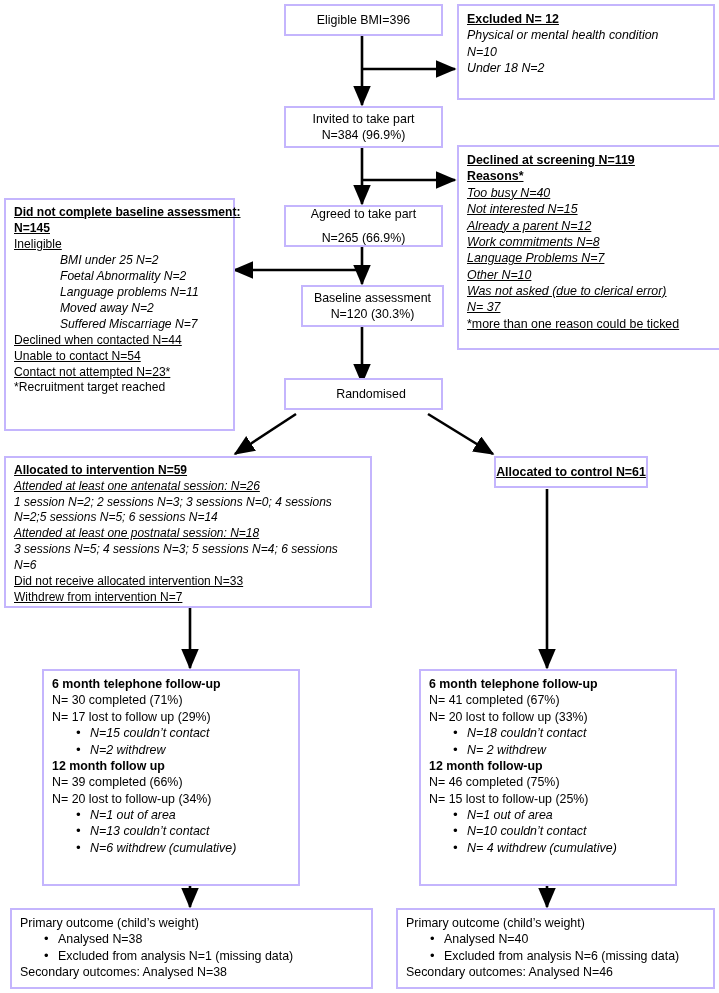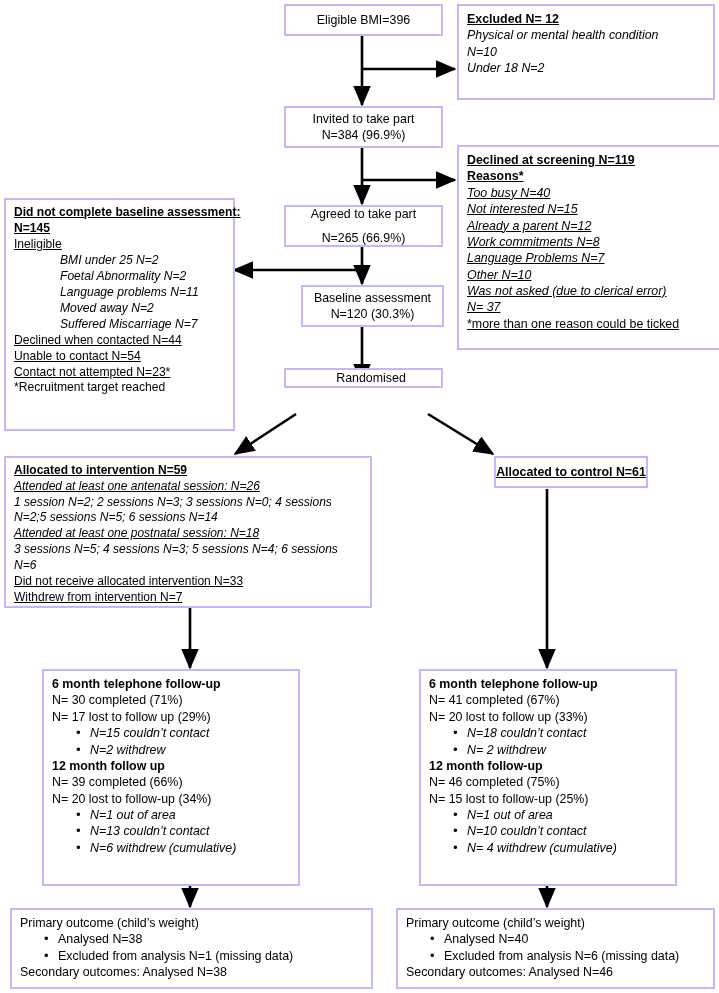--- a/index.html
+++ b/index.html
@@ -155,21 +155,21 @@
     <span class="ln u">Unable to contact N=54</span>
     <span class="ln u">Contact not attempted N=23*</span>
     <span class="ln">*Recruitment target reached</span>
   </div>
 
   <div class="box center" style="left:293px; top:285px; width:143px; height:42px;margin-left:8px;">
     <span class="ln">Baseline assessment</span>
     <span class="ln">N=120 (30.3%)</span>
   </div>
 
-  <div class="box center" style="left:284px; top:368px; width:159px; height:20px;padding-left:15px;">
+  <div class="box center" style="left:284px; top:378px; width:159px; height:32px;padding-left:15px;">
     <span class="ln">Randomised</span>
   </div>
 
   <div class="box pad" style="left:4px; top:456px; width:368px; height:152px; font-size:12px;">
     <span class="ln b u">Allocated to intervention N=59</span>
     <span class="ln i u">Attended at least one antenatal session: N=26</span>
     <span class="ln i">1 session N=2; 2 sessions N=3; 3 sessions N=0; 4 sessions</span>
     <span class="ln i">N=2;5 sessions N=5; 6 sessions N=14</span>
     <span class="ln i u">Attended at least one postnatal session: N=18</span>
     <span class="ln i">3 sessions N=5; 4 sessions N=3; 5 sessions N=4; 6 sessions</span>

